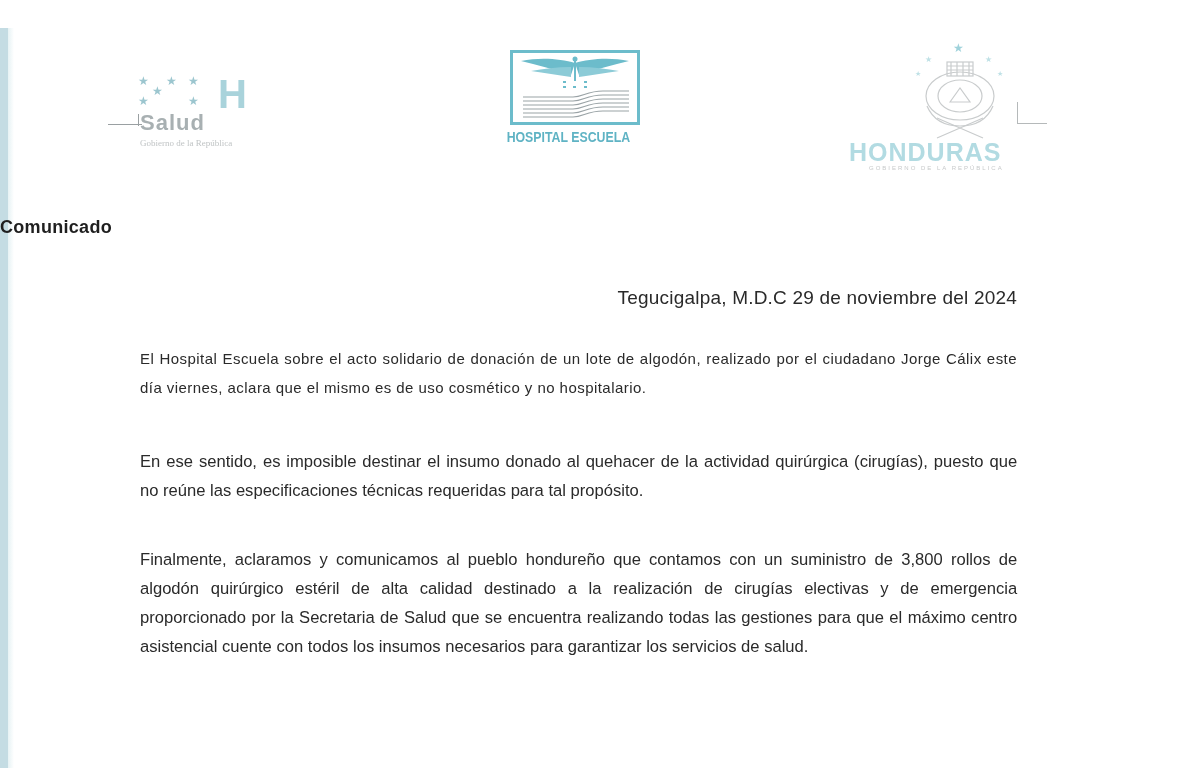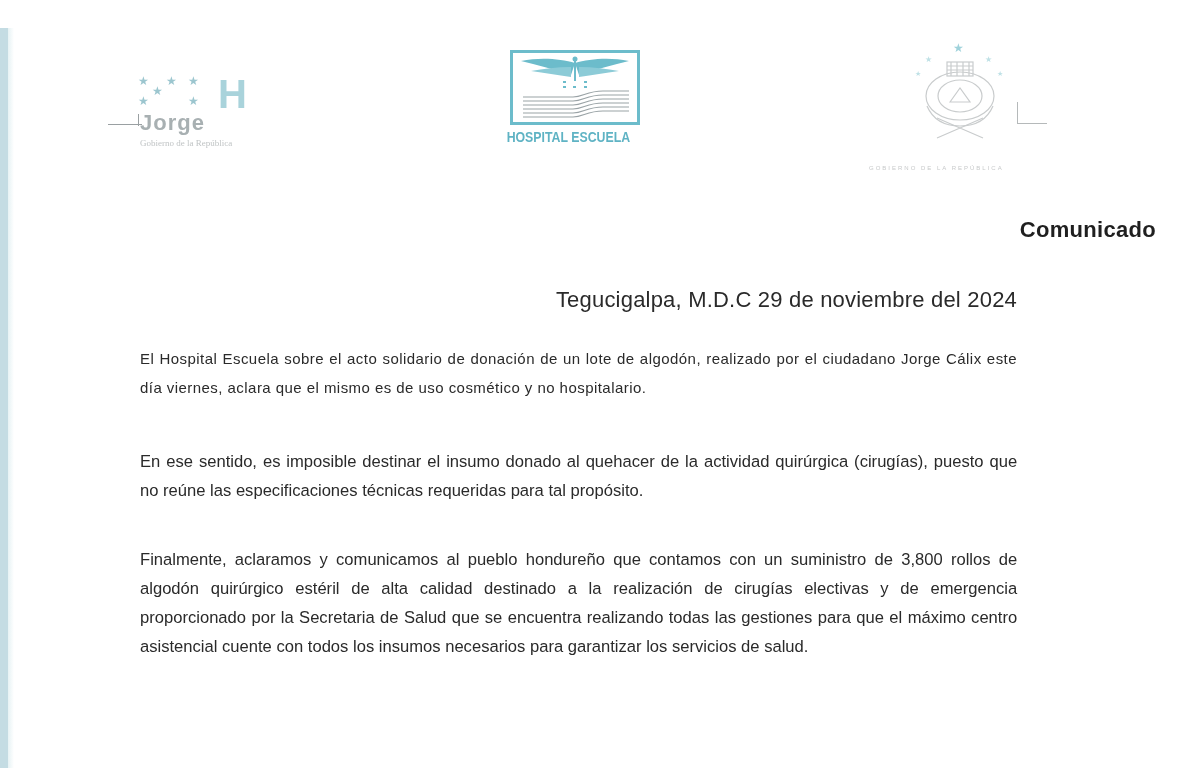--- a/index.html
+++ b/index.html
@@ -33,26 +33,26 @@
     .hospital-name { position: absolute; left: 0; top: 84px; width: 144px; text-align: center; font-size: 14px; font-weight: bold; color: #5fb3c4; letter-spacing: 0px; transform: scaleX(0.88); transform-origin: left; white-space: nowrap; }
 
     
     .logo-honduras { position: absolute; left: 845px; top: 40px; width: 200px; height: 135px; }
     .hon-name { position: absolute; left: 4px; top: 98px; font-size: 25px; font-weight: bold; color: #b2dbe2; letter-spacing: 1px; }
     .hon-sub { position: absolute; left: 24px; top: 125px; font-size: 6px; color: #c7c9ca; letter-spacing: 2px; white-space: nowrap; }
     .hon-line-v { position: absolute; left: 172px; top: 62px; width: 1px; height: 22px; background: #b5b9ba; }
     .hon-line-h { position: absolute; left: 172px; top: 83px; width: 30px; height: 1px; background: #b5b9ba; }
 
     .title {
-      position: absolute; left: 0; width: 1156px; top: 217px; text-align: right;
-      font-size: 22px; font-weight: bold; color: #1f1f1f; letter-spacing: 0.3px;
+      position: absolute; left: 0; width: 1156px; top: 217px; text-align: left;
+      font-size: 18px; font-weight: bold; color: #1f1f1f; letter-spacing: 0.3px;
     }
     .date {
       position: absolute; right: 183px; top: 287px;
-      font-size: 22px; color: #2a2a2a; letter-spacing: 0.2px;
+      font-size: 19px; color: #2a2a2a; letter-spacing: 0.2px;
     }
     .para {
       position: absolute; left: 140px; width: 877px;
       font-size: 17px; line-height: 29px; text-align: justify; color: #2a2a2a;
       margin: 0;
     }
     .p1 { top: 344px; letter-spacing: 0.45px; font-size: 15px; }
     .p2 { top: 447px; font-size: 17.2px; letter-spacing: 0px; transform: scaleX(0.965); transform-origin: left; width: 909px; }
     .p3 { top: 545px; font-size: 17.2px; letter-spacing: 0px; transform: scaleX(0.965); transform-origin: left; width: 909px; }
   </style>
@@ -67,21 +67,21 @@
     <span style="left:0;top:2px;">★</span>
     <span style="left:28px;top:2px;">★</span>
     <span style="left:50px;top:2px;">★</span>
     <span style="left:14px;top:12px;">★</span>
     <span style="left:0;top:22px;">★</span>
     <span style="left:50px;top:22px;">★</span>
   </div>
   <div class="salud-h">H</div>
   <div class="salud-line-v"></div>
   <div class="salud-line-h"></div>
-  <div class="salud-word">Jorge</div>
+  <div class="salud-word">Salud</div>
   <div class="salud-sub">Gobierno de la República</div>
 </div>
 
 <div class="logo-hospital">
   <div class="hospital-box">
     <svg width="124" height="69" viewBox="0 0 124 69">
 
       <path d="M62 10 C 48 6, 28 4, 8 8 C 24 12, 40 16, 58 22 Z" fill="#6cbccb"></path>
       <path d="M62 10 C 76 6, 96 4, 116 8 C 100 12, 84 16, 66 22 Z" fill="#6cbccb"></path>
       <path d="M58 14 C 44 14, 30 16, 18 18 C 32 20, 44 22, 58 24 Z" fill="#8ccbd7"></path>
@@ -123,20 +123,21 @@
       <path d="M102 26 H128 M102 30 H128 M106 22 V36 M112 22 V36 M118 22 V36 M124 22 V36"></path>
       <ellipse cx="115" cy="56" rx="34" ry="24"></ellipse>
       <ellipse cx="115" cy="56" rx="22" ry="16"></ellipse>
       <path d="M105 62 L115 48 L125 62 Z"></path>
       <path d="M82 66 C 88 80, 100 86, 115 86 C 130 86, 142 80, 148 66"></path>
       <path d="M92 78 L138 98 M138 78 L92 98"></path>
     </g>
   </svg>
   <div class="hon-line-v"></div>
   <div class="hon-line-h"></div>
+  <div class="hon-name">HONDURAS</div>
   <div class="hon-sub">GOBIERNO DE LA REPÚBLICA</div>
 </div>
 
 <div class="title">Comunicado</div>
 <div class="date">Tegucigalpa, M.D.C 29 de noviembre del 2024</div>
 
 <p class="para p1">El Hospital Escuela sobre el acto solidario de donación de un lote de algodón, realizado por el ciudadano Jorge Cálix este día viernes, aclara que el mismo es de uso cosmético y no hospitalario.</p>
 <p class="para p2">En ese sentido, es imposible destinar el insumo donado al quehacer de la actividad quirúrgica (cirugías), puesto que no reúne las especificaciones técnicas requeridas para tal propósito.</p>
 <p class="para p3">Finalmente, aclaramos y comunicamos al pueblo hondureño que contamos con un suministro de 3,800 rollos de algodón quirúrgico estéril de alta calidad destinado a la realización de cirugías electivas y de emergencia proporcionado por la Secretaria de Salud que se encuentra realizando todas las gestiones para que el máximo centro asistencial cuente con todos los insumos necesarios para garantizar los servicios de salud.</p>
 

